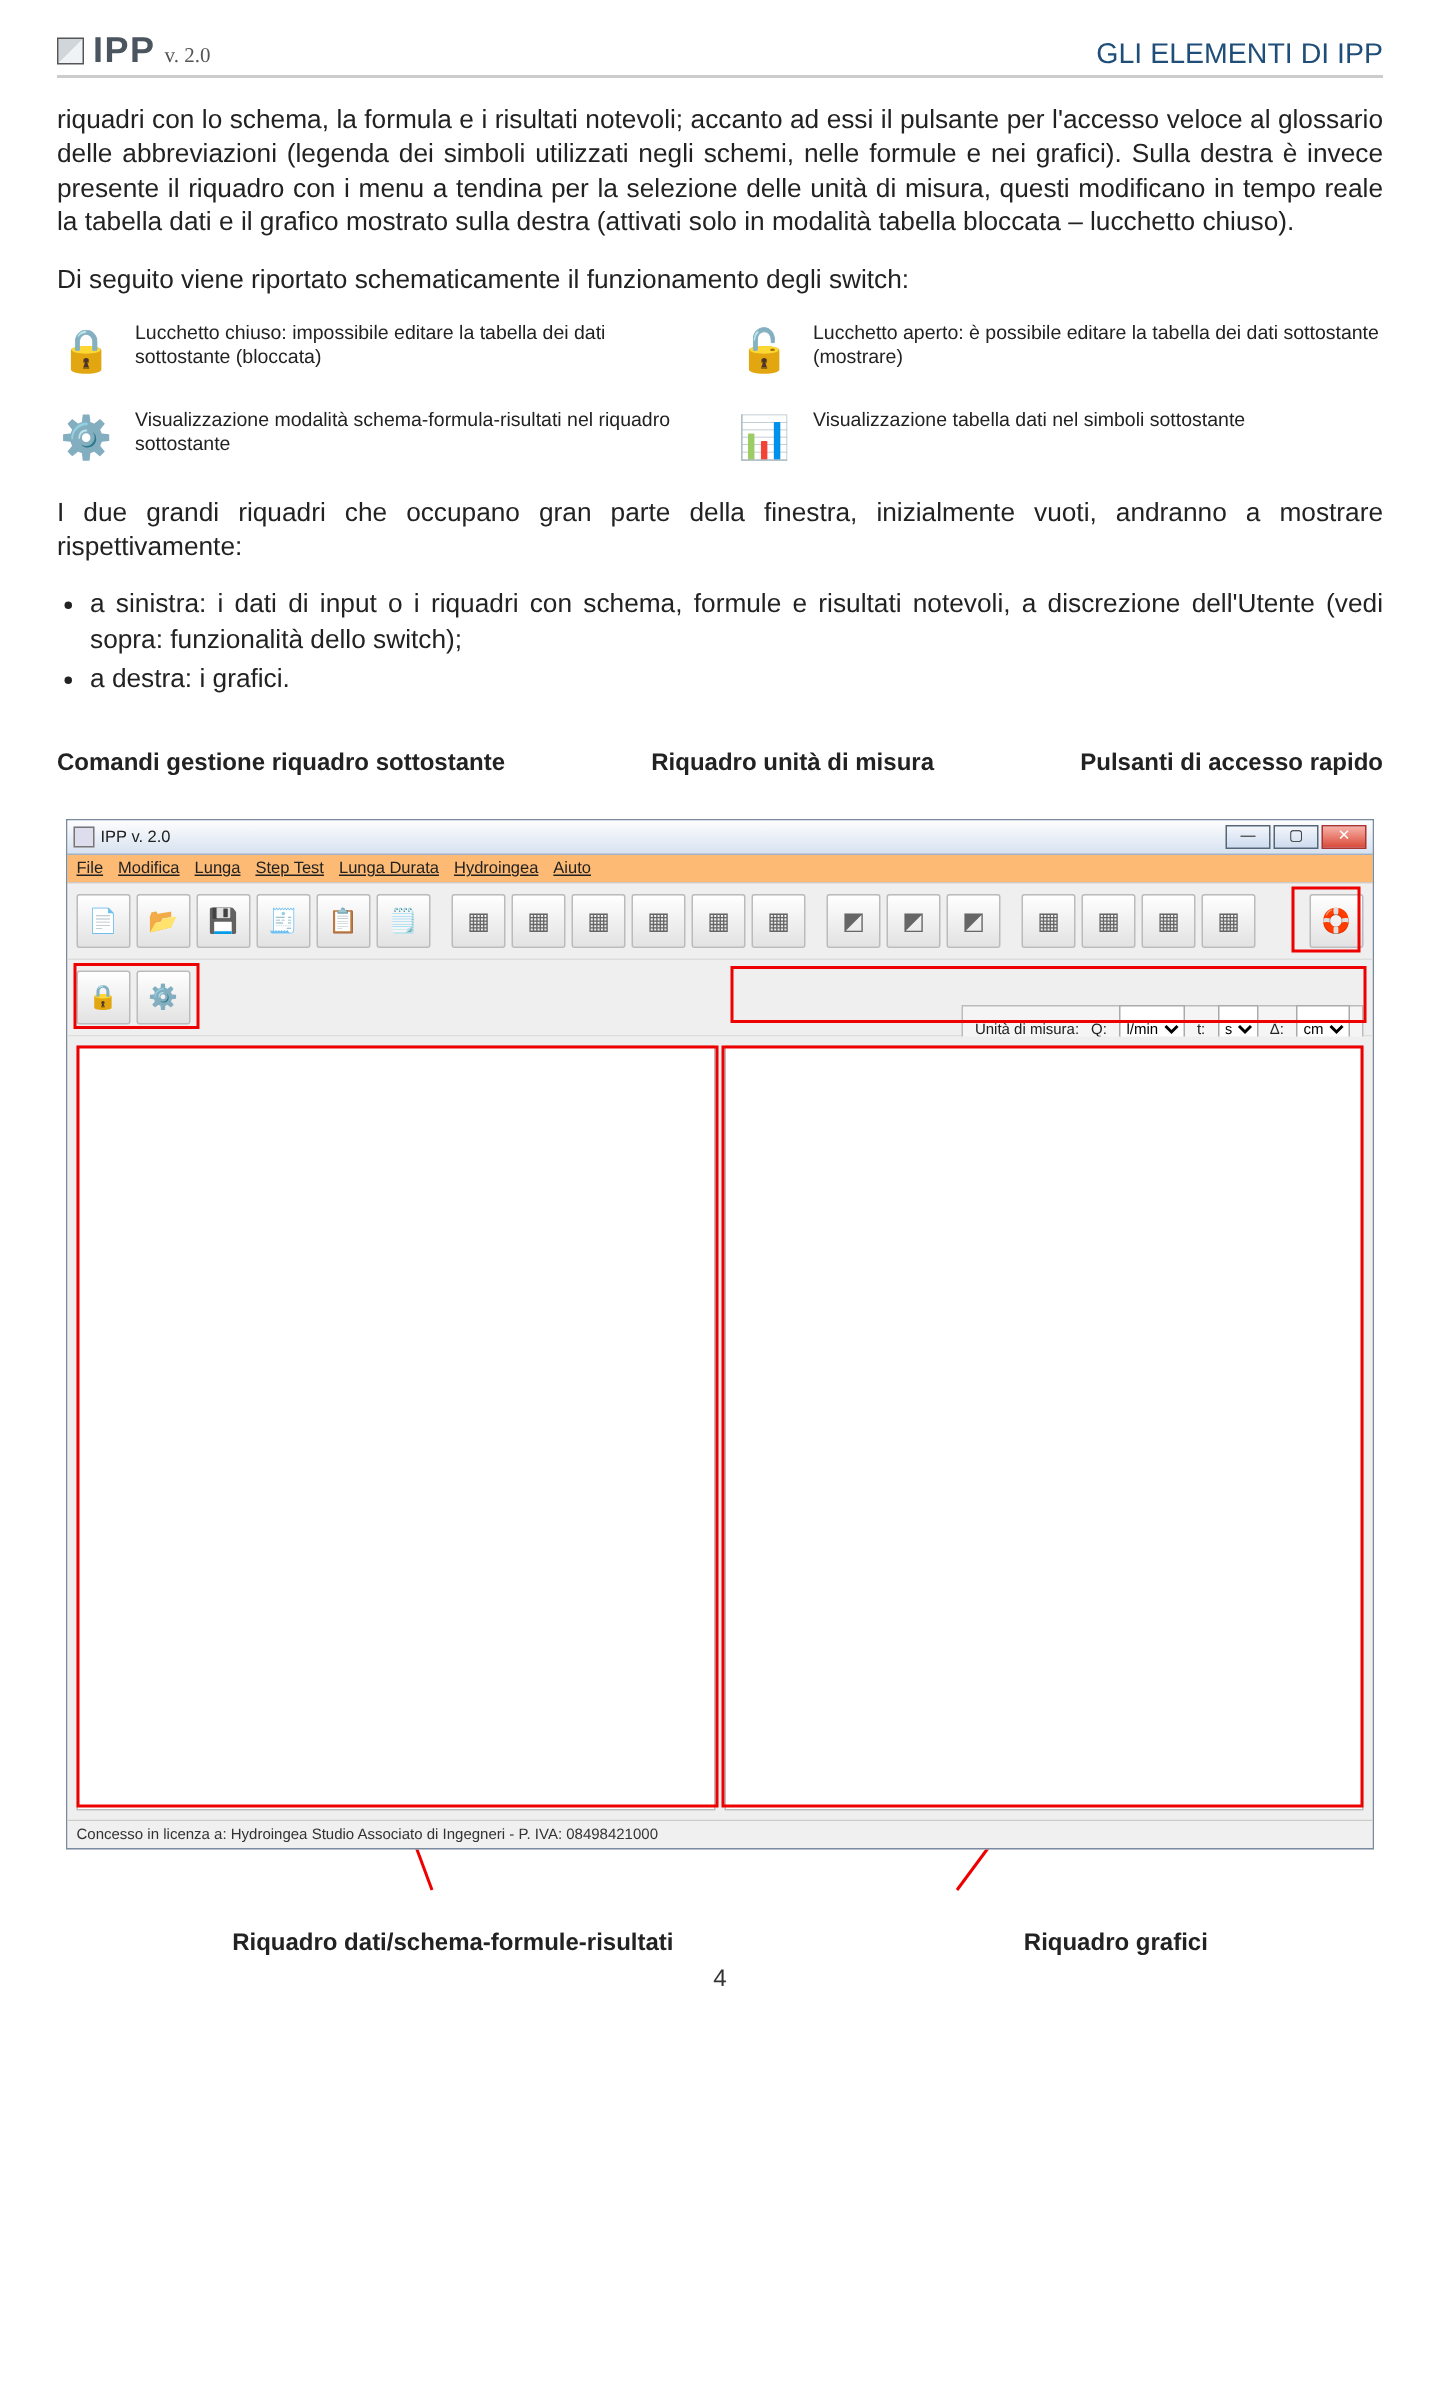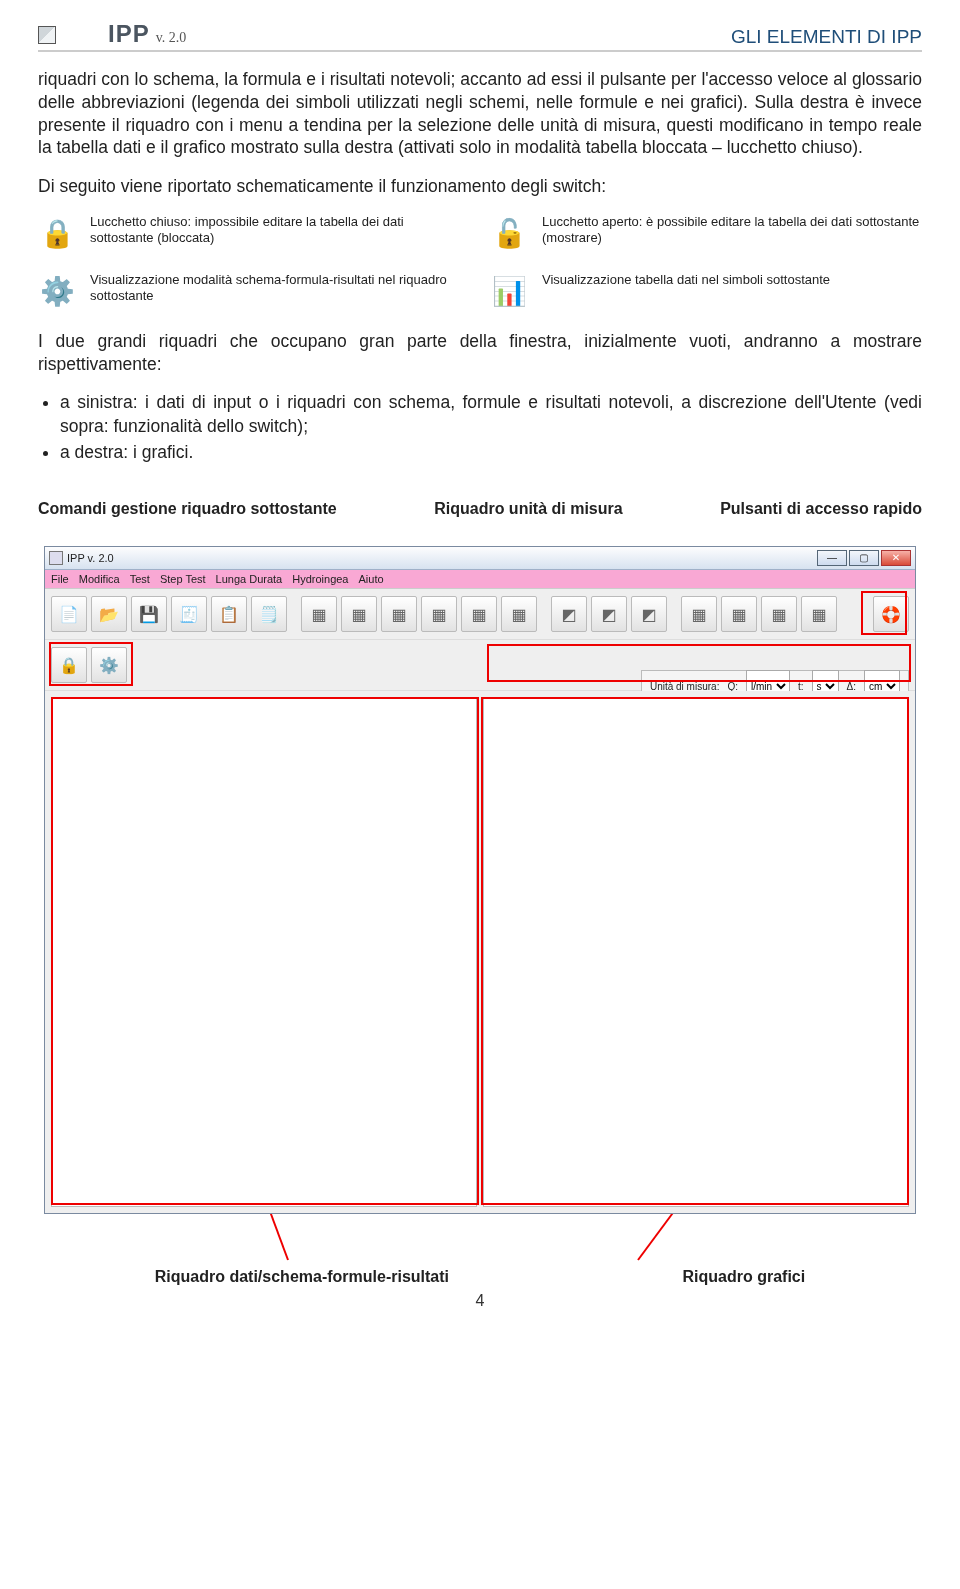--- a/index.html
+++ b/index.html
@@ -33,21 +33,20 @@
     margin-right: 2px;
     position: relative;
     top: 2px;
   }
   .logo-main {
     font-weight: bold;
     font-size: 24px;
     color: #4b5560;
     letter-spacing: 1px;
     font-family: "Arial Black", sans-serif;
-    margin-left: 46px;
   }
   .logo-sub {
     font-size: 14px;
     color: #555;
     font-family: "Comic Sans MS", cursive;
     margin-left: 2px;
   }
   .header-right {
     color: #1f4e79;
     font-size: 19px;
@@ -131,28 +130,29 @@
     display: flex;
     gap: 2px;
   }
   .winbtns span {
     display:inline-block;width:28px;height:14px;border:1px solid #567;
     background:linear-gradient(#f3f6fb,#cedbef);font-size:10px;text-align:center;line-height:13px;
   }
   .winbtns .close { background:linear-gradient(#f7b1a8,#d94a38); border-color:#a33;color:#fff; }
   .menubar {
     height: 18px;
-    background:#f9a8d4;
+    background:#fdba74;
     border-bottom:1px solid #ccc;
     display:flex;
     gap:10px;
     padding:0 6px;
     font-size:11px;
     align-items:center;
     color:#222;
+    text-decoration:underline;
   }
   .toolbar {
     height: 42px;
     background:#efefef;
     border-bottom:1px solid #ddd;
     display:flex;
     gap:4px;
     padding:4px 6px;
     align-items:center;
   }
@@ -265,21 +265,21 @@
       <div class="winbtns">
         <span>—</span>
         <span>▢</span>
         <span class="close">✕</span>
       </div>
     </div>
 
     <div class="menubar">
       <span>File</span>
       <span>Modifica</span>
-      <span>Test</span>
+      <span>Lunga</span>
       <span>Step Test</span>
       <span>Lunga Durata</span>
       <span>Hydroingea</span>
       <span>Aiuto</span>
     </div>
 
     <div class="toolbar" style="position:relative;">
       <div class="tb-btn">📄</div>
       <div class="tb-btn">📂</div>
       <div class="tb-btn">💾</div>
@@ -324,20 +324,23 @@
       <div class="red-box" style="right:4px;top:4px;width:420px;height:34px;"></div>
     </div>
 
     <div class="workarea" style="position:relative;">
       <div class="pane"></div>
       <div class="pane"></div>
       <div class="red-box" style="left:6px;top:6px;width:424px;height:504px;"></div>
       <div class="red-box" style="right:6px;top:6px;width:424px;height:504px;"></div>
     </div>
 
+    <div class="statusbar">
+      <span>Concesso in licenza a: Hydroingea Studio Associato di Ingegneri - P. IVA: 08498421000</span>
+    </div>
   </div>
 </div>
 
 <div class="bottom-callouts">
   <span>Riquadro dati/schema-formule-risultati</span>
   <span>Riquadro grafici</span>
 </div>
 
 <div class="pagenum">4</div>
 

